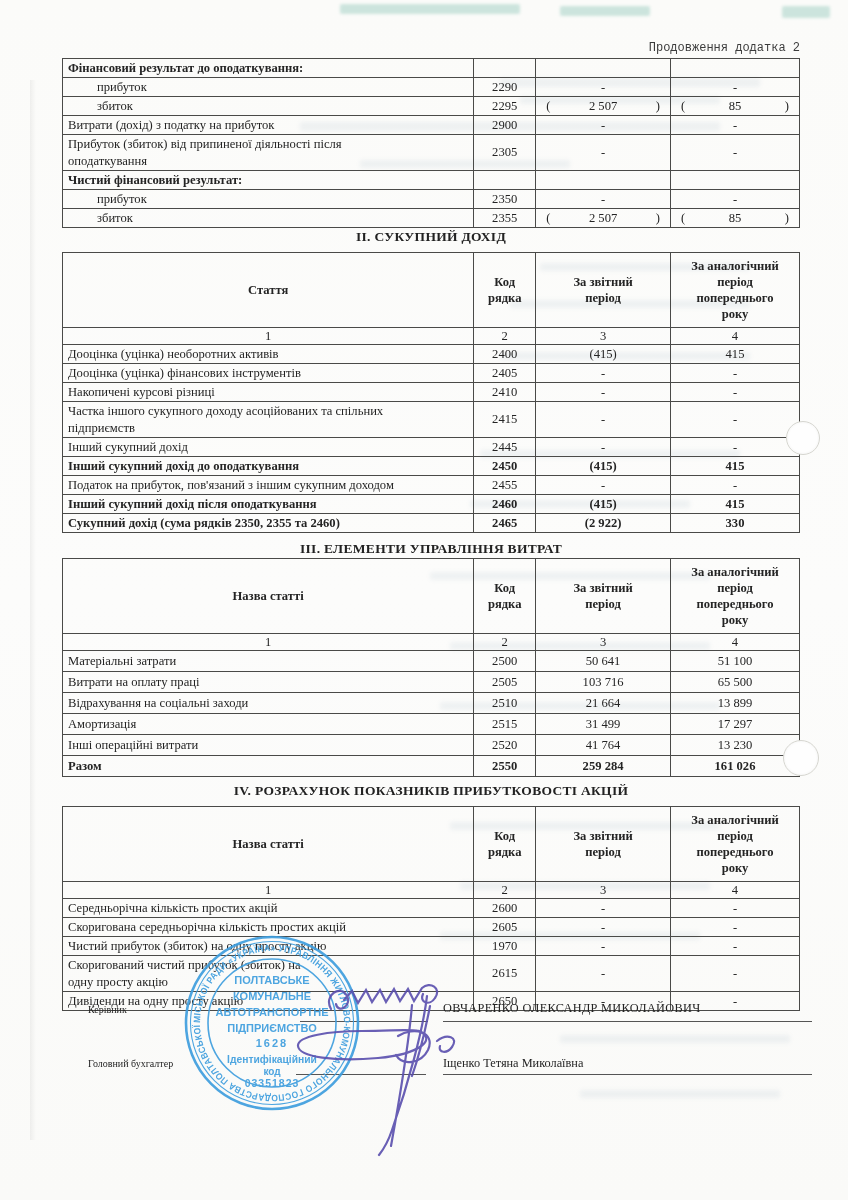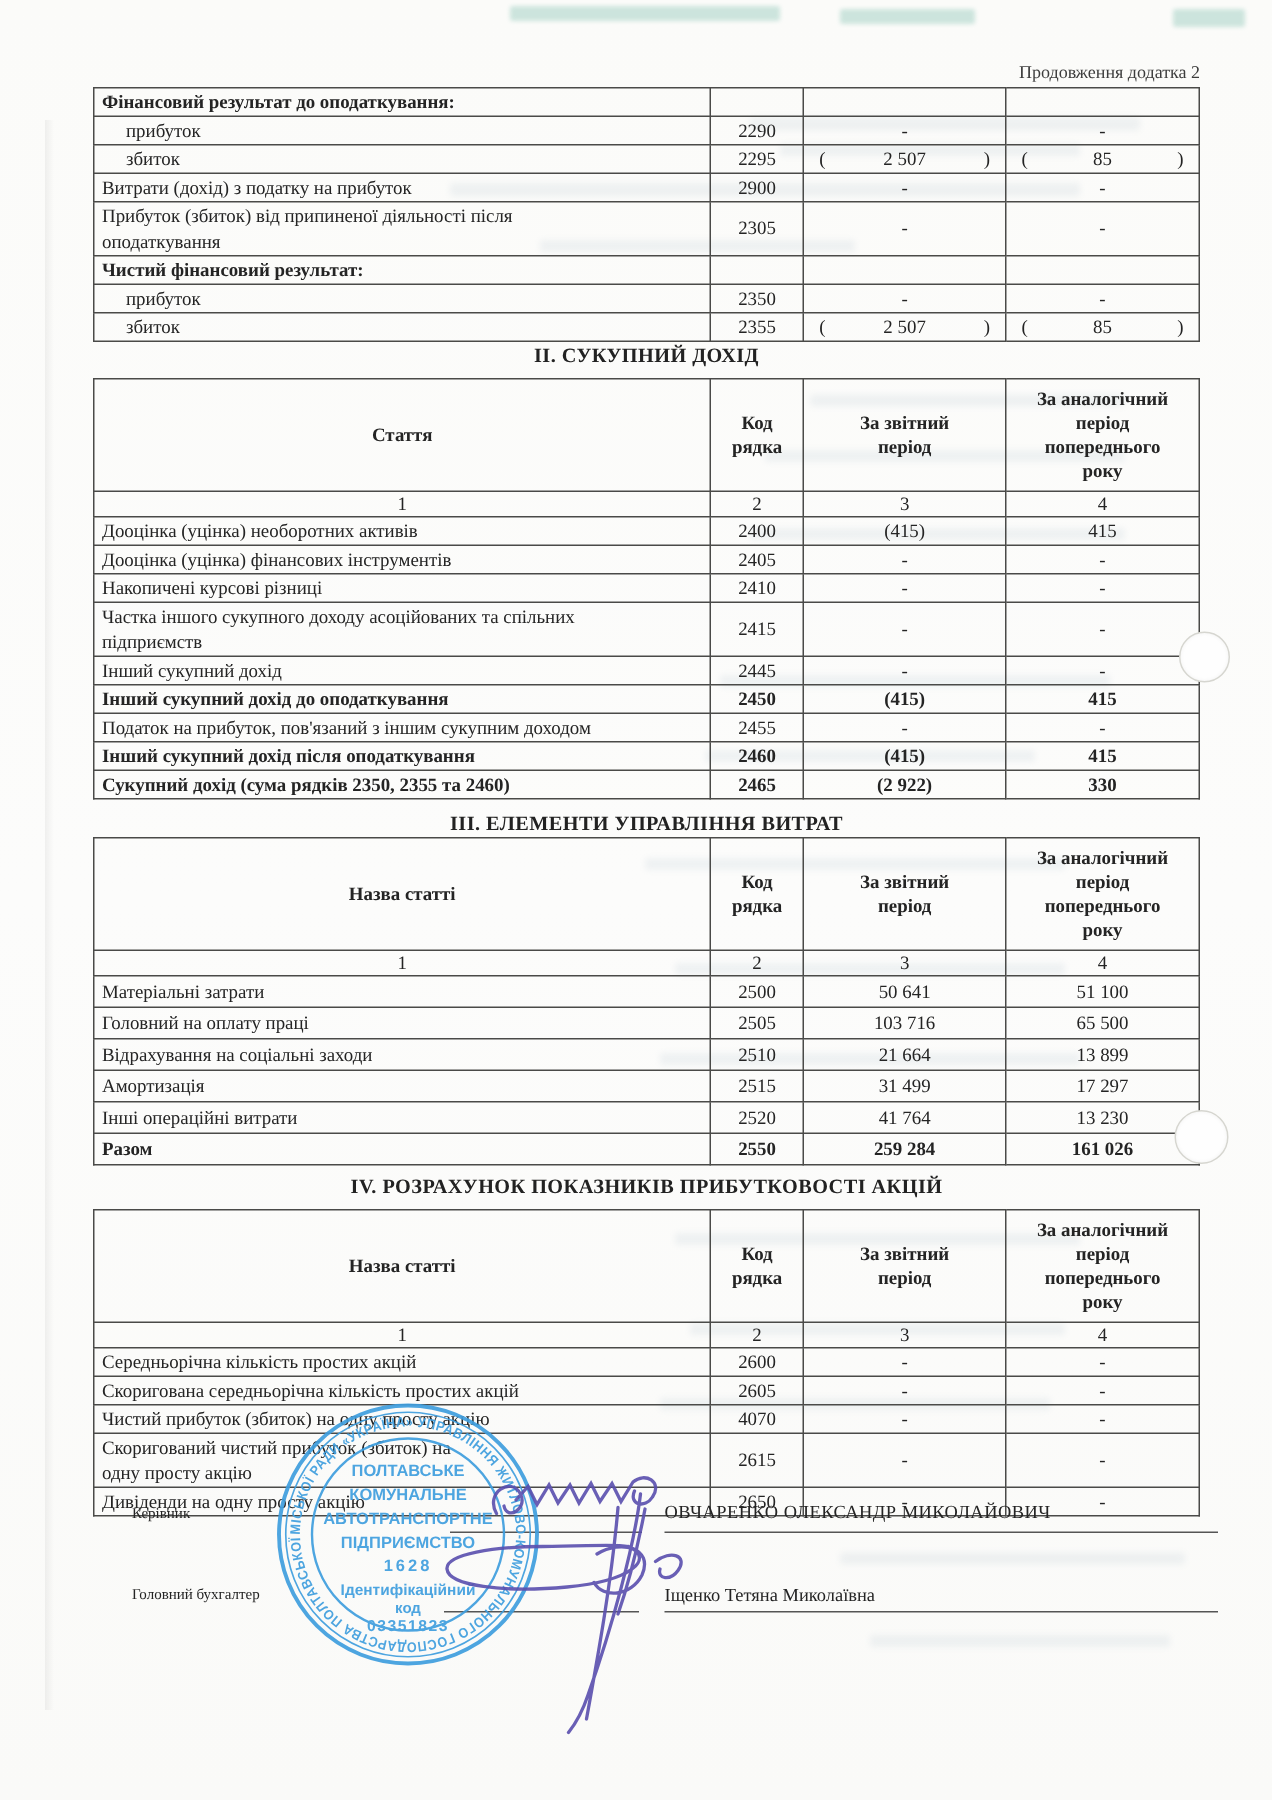--- a/index.html
+++ b/index.html
@@ -3,21 +3,21 @@
 <meta charset="utf-8">
 <style>
   html,body{margin:0;padding:0;}
   body{
     width:848px;height:1200px;position:relative;overflow:hidden;
     background:linear-gradient(180deg,#fbfbf9 0%,#fcfcfb 50%,#fafaf8 100%);
     font-family:"Liberation Serif",serif;color:#242424;
   }
   .note{
     position:absolute;top:41px;right:48px;
-    font-family:Liberation Serif, serif;font-size:12px;color:#3c3c3c;
+    font-family:Liberation Mono, monospace;font-size:12px;color:#3c3c3c;
   }
   .section-title{
     position:absolute;left:62px;width:738px;text-align:center;
     font-weight:bold;font-size:13.5px;letter-spacing:.3px;color:#222;
   }
   #t2-title{top:229px}
   #t3-title{top:541px}
   #t4-title{top:783px}
   .doc-table{
     position:absolute;left:62px;width:738px;
@@ -30,21 +30,21 @@
   }
   .doc-table{border:1.5px solid #3a3a38;}
   .doc-table thead tr.hdr th{height:70px;text-align:center;font-weight:bold;white-space:pre-line;padding:2px 4px;}
   .doc-table tr.numrow td{height:15px;text-align:center;padding:0;}
   .doc-table tbody tr{height:19px;}
   #table3 tbody tr{height:21px;padding-left:26px;}
   #table4 tbody tr{height:18px;}
   td.c-name{text-align:left;white-space:pre-line;}
   td.c-code,td.c-val{text-align:center;}
   tr.bold td{font-weight:bold;}
-  td.indent{padding-left:21px;}
+  td.indent{padding-left:34px;}
   td.c-val .spread-inner{display:flex;justify-content:space-between;align-items:center;padding:0 5px;}
   #table1{top:58px}
   #table2{top:252px}
   #table3{top:558px}
   #table4{top:806px}
   .sig-label{position:absolute;left:88px;font-size:10px;color:#242424;}
   #sig1-label{top:1004px}
   #sig2-label{top:1058px}
   .sig-line{position:absolute;border-top:1.2px solid #555;height:0;}
   #sig1-line-a{left:300px;top:1021px;width:128px;}
@@ -288,21 +288,21 @@
       </tr>
     </thead>
     <tbody>
       <tr>
         <td class="c-name">Матеріальні затрати</td>
         <td class="c-code">2500</td>
         <td class="c-val">50 641</td>
         <td class="c-val">51 100</td>
       </tr>
       <tr>
-        <td class="c-name">Головний на оплату праці</td>
+        <td class="c-name">Витрати на оплату праці</td>
         <td class="c-code">2505</td>
         <td class="c-val">103 716</td>
         <td class="c-val">65 500</td>
       </tr>
       <tr>
         <td class="c-name">Відрахування на соціальні заходи</td>
         <td class="c-code">2510</td>
         <td class="c-val">21 664</td>
         <td class="c-val">13 899</td>
       </tr>
@@ -362,21 +362,21 @@
         <td class="c-val">-</td>
       </tr>
       <tr>
         <td class="c-name">Скоригована середньорічна кількість простих акцій</td>
         <td class="c-code">2605</td>
         <td class="c-val">-</td>
         <td class="c-val">-</td>
       </tr>
       <tr>
         <td class="c-name">Чистий прибуток (збиток) на одну просту акцію</td>
-        <td class="c-code">4070</td>
+        <td class="c-code">1970</td>
         <td class="c-val">-</td>
         <td class="c-val">-</td>
       </tr>
       <tr>
         <td class="c-name">Скоригований чистий прибуток (збиток)  на
 одну просту акцію</td>
         <td class="c-code">2615</td>
         <td class="c-val">-</td>
         <td class="c-val">-</td>
       </tr>

